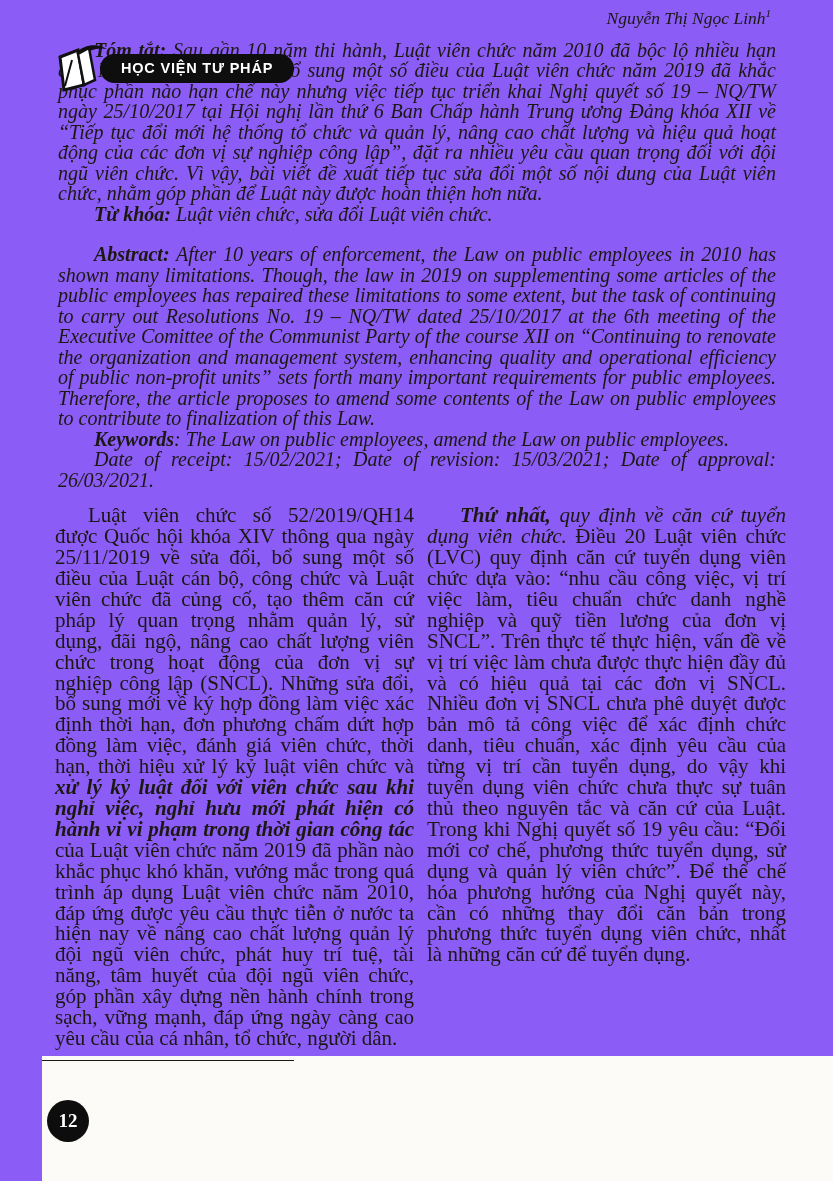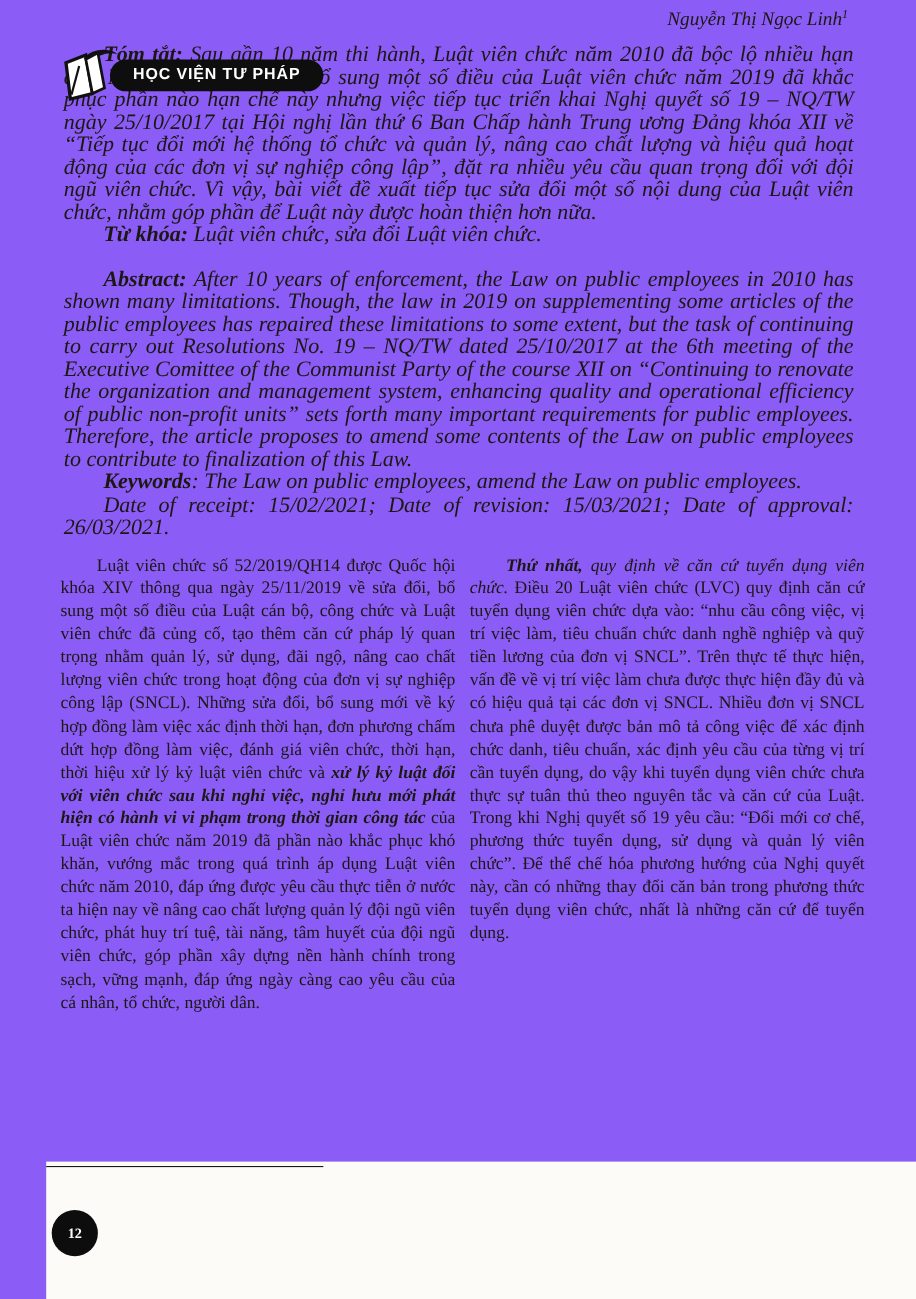--- a/index.html
+++ b/index.html
@@ -34,40 +34,40 @@
   .author sup { font-size:11px; }
   
   .abstract { margin:11px 57px 0 58px; font-style:italic; font-size:20px; line-height:20.5px; text-align:justify; }
   .abstract p { margin:0; text-indent:36px; }
   .lead { font-weight:bold; }
   .abstract-en { margin-top:20px; }
   
   .columns {
     display:flex; gap:13px;
     margin:15px 48px 0 55px;
-    font-size:16px; line-height:20.9px; text-align:justify;
+    font-size:21px; line-height:20.9px; text-align:justify;
   }
   .col { width:359px; flex:0 0 auto; }
   .col p { margin:0; text-indent:33px; }
   .col .heading { font-weight:bold; }
   .em-bi { font-weight:bold; font-style:italic; }
   .em-i { font-style:italic; }
   
   .footnote {
     position:absolute; left:42px; right:0; top:1056px; bottom:0;
     background:#fcfbf7; font-size:14.5px; padding-top:4px;
   }
   .footnote-rule { width:252px; border-top:1.6px solid #1b1812; margin-bottom:5px; }
   .footnote sup { font-size:10px; }
   .page-num {
     position:absolute; left:47px; top:1100px;
     width:42px; height:42px; border-radius:50%;
     background:#0d0d0d; color:#fff;
     display:flex; align-items:center; justify-content:center;
-    font-weight:bold; font-size:13px;
+    font-weight:bold; font-size:19px;
     font-family:"Liberation Serif","DejaVu Serif",serif;
   }
 </style>
 </head>
 <body>
 
 <div class="page">
 
   <div class="header">
     <span class="logo">

